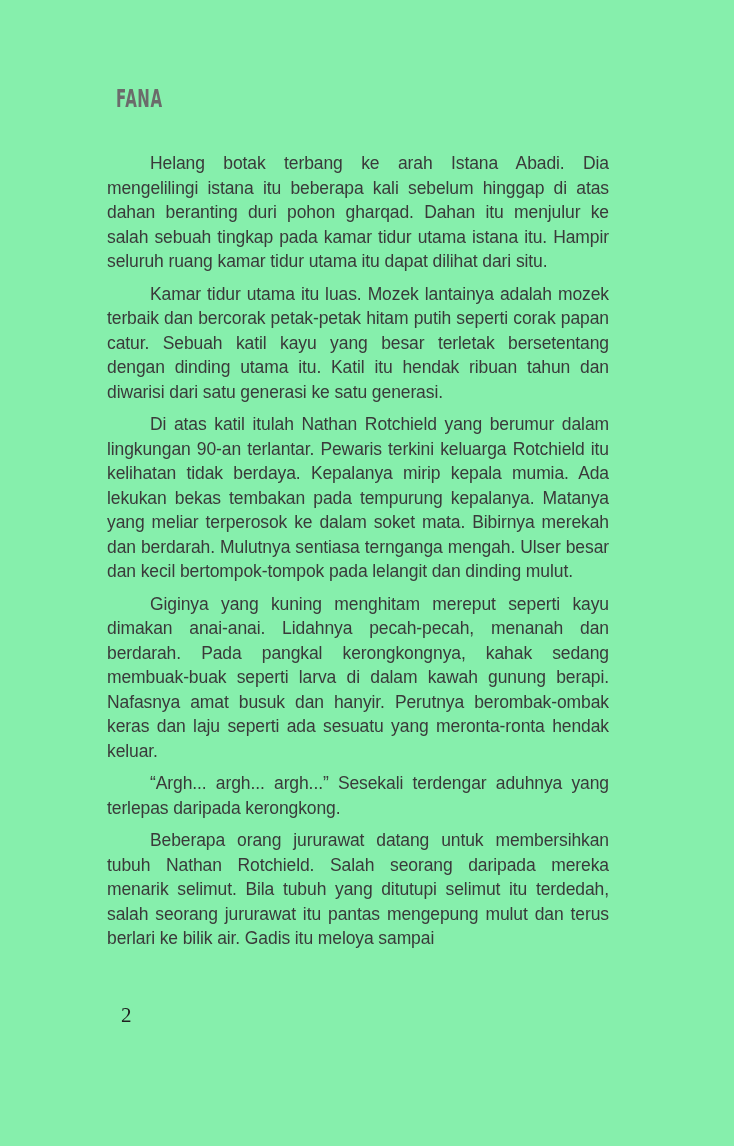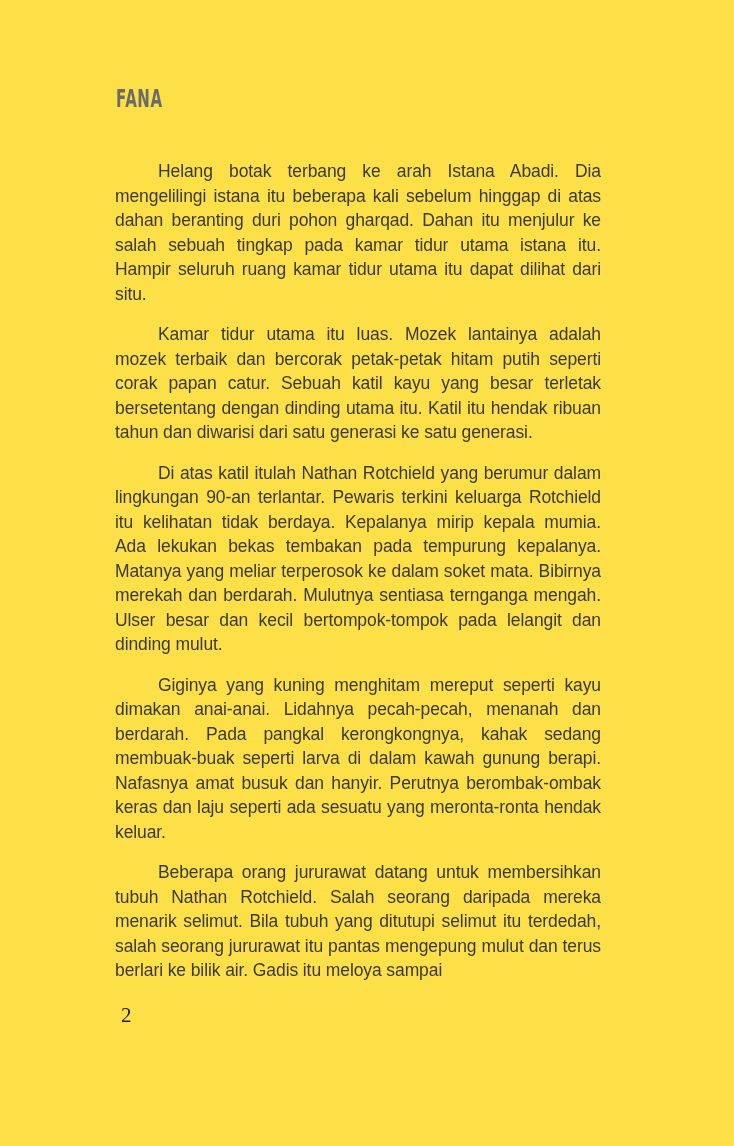--- a/index.html
+++ b/index.html
@@ -4,21 +4,21 @@
 <style>
   html, body {
     margin: 0;
     padding: 0;
     background: #ffffff;
   }
   .page {
     position: relative;
     width: 734px;
     height: 1146px;
-    background: #fde047;
+    background: #86efac;
     overflow: hidden;
     font-family: "Liberation Sans", sans-serif;
   }
   .running-header {
     position: absolute;
     left: 116px;
     top: 86px;
     font-family: "DejaVu Sans", sans-serif;
     font-weight: 800;
     font-size: 25px;
@@ -35,21 +35,21 @@
     top: 143px;
     width: 518px;
     font-size: 17.5px;
     line-height: 24.5px;
     letter-spacing: -0.1px;
     color: #3a3a3a;
     text-align: justify;
     hyphens: none;
   }
   .body-text p {
-    margin: 16px;
+    margin: 8px;
     padding: 0;
     text-indent: 43px;
   }
   .page-number {
     position: absolute;
     left: 121px;
     top: 1003px;
     font-family: "Liberation Serif", serif;
     font-size: 21px;
     line-height: 1.2;
@@ -61,18 +61,19 @@
 
 <div class="page">
 
   <div class="running-header">FANA</div>
 
   <div class="body-text">
     <p>Helang botak terbang ke arah Istana Abadi. Dia mengelilingi istana itu beberapa kali sebelum hinggap di atas dahan beranting duri pohon gharqad. Dahan itu menjulur ke salah sebuah tingkap pada kamar tidur utama istana itu. Hampir seluruh ruang kamar tidur utama itu dapat dilihat dari situ.</p>
     <p>Kamar tidur utama itu luas. Mozek lantainya adalah mozek terbaik dan bercorak petak-petak hitam putih seperti corak papan catur. Sebuah katil kayu yang besar terletak bersetentang dengan dinding utama itu. Katil itu hendak ribuan tahun dan diwarisi dari satu generasi ke satu generasi.</p>
     <p>Di atas katil itulah Nathan Rotchield yang berumur dalam lingkungan 90-an terlantar. Pewaris terkini keluarga Rotchield itu kelihatan tidak berdaya. Kepalanya mirip kepala mumia. Ada lekukan bekas tembakan pada tempurung kepalanya. Matanya yang meliar terperosok ke dalam soket mata. Bibirnya merekah dan berdarah. Mulutnya sentiasa ternganga mengah. Ulser besar dan kecil bertompok-tompok pada lelangit dan dinding mulut.</p>
     <p>Giginya yang kuning menghitam mereput seperti kayu dimakan anai-anai. Lidahnya pecah-pecah, menanah dan berdarah. Pada pangkal kerongkongnya, kahak sedang membuak-buak seperti larva di dalam kawah gunung berapi. Nafasnya amat busuk dan hanyir. Perutnya berombak-ombak keras dan laju seperti ada sesuatu yang meronta-ronta hendak keluar.</p>
+    <p>“Argh... argh... argh...” Sesekali terdengar aduhnya yang terlepas daripada kerongkong.</p>
     <p>Beberapa orang jururawat datang untuk membersihkan tubuh Nathan Rotchield. Salah seorang daripada mereka menarik selimut. Bila tubuh yang ditutupi selimut itu terdedah, salah seorang jururawat itu pantas mengepung mulut dan terus berlari ke bilik air. Gadis itu meloya sampai</p>
   </div>
 
   <div class="page-number">2</div>
 
 </div>
 
 </body></html>

